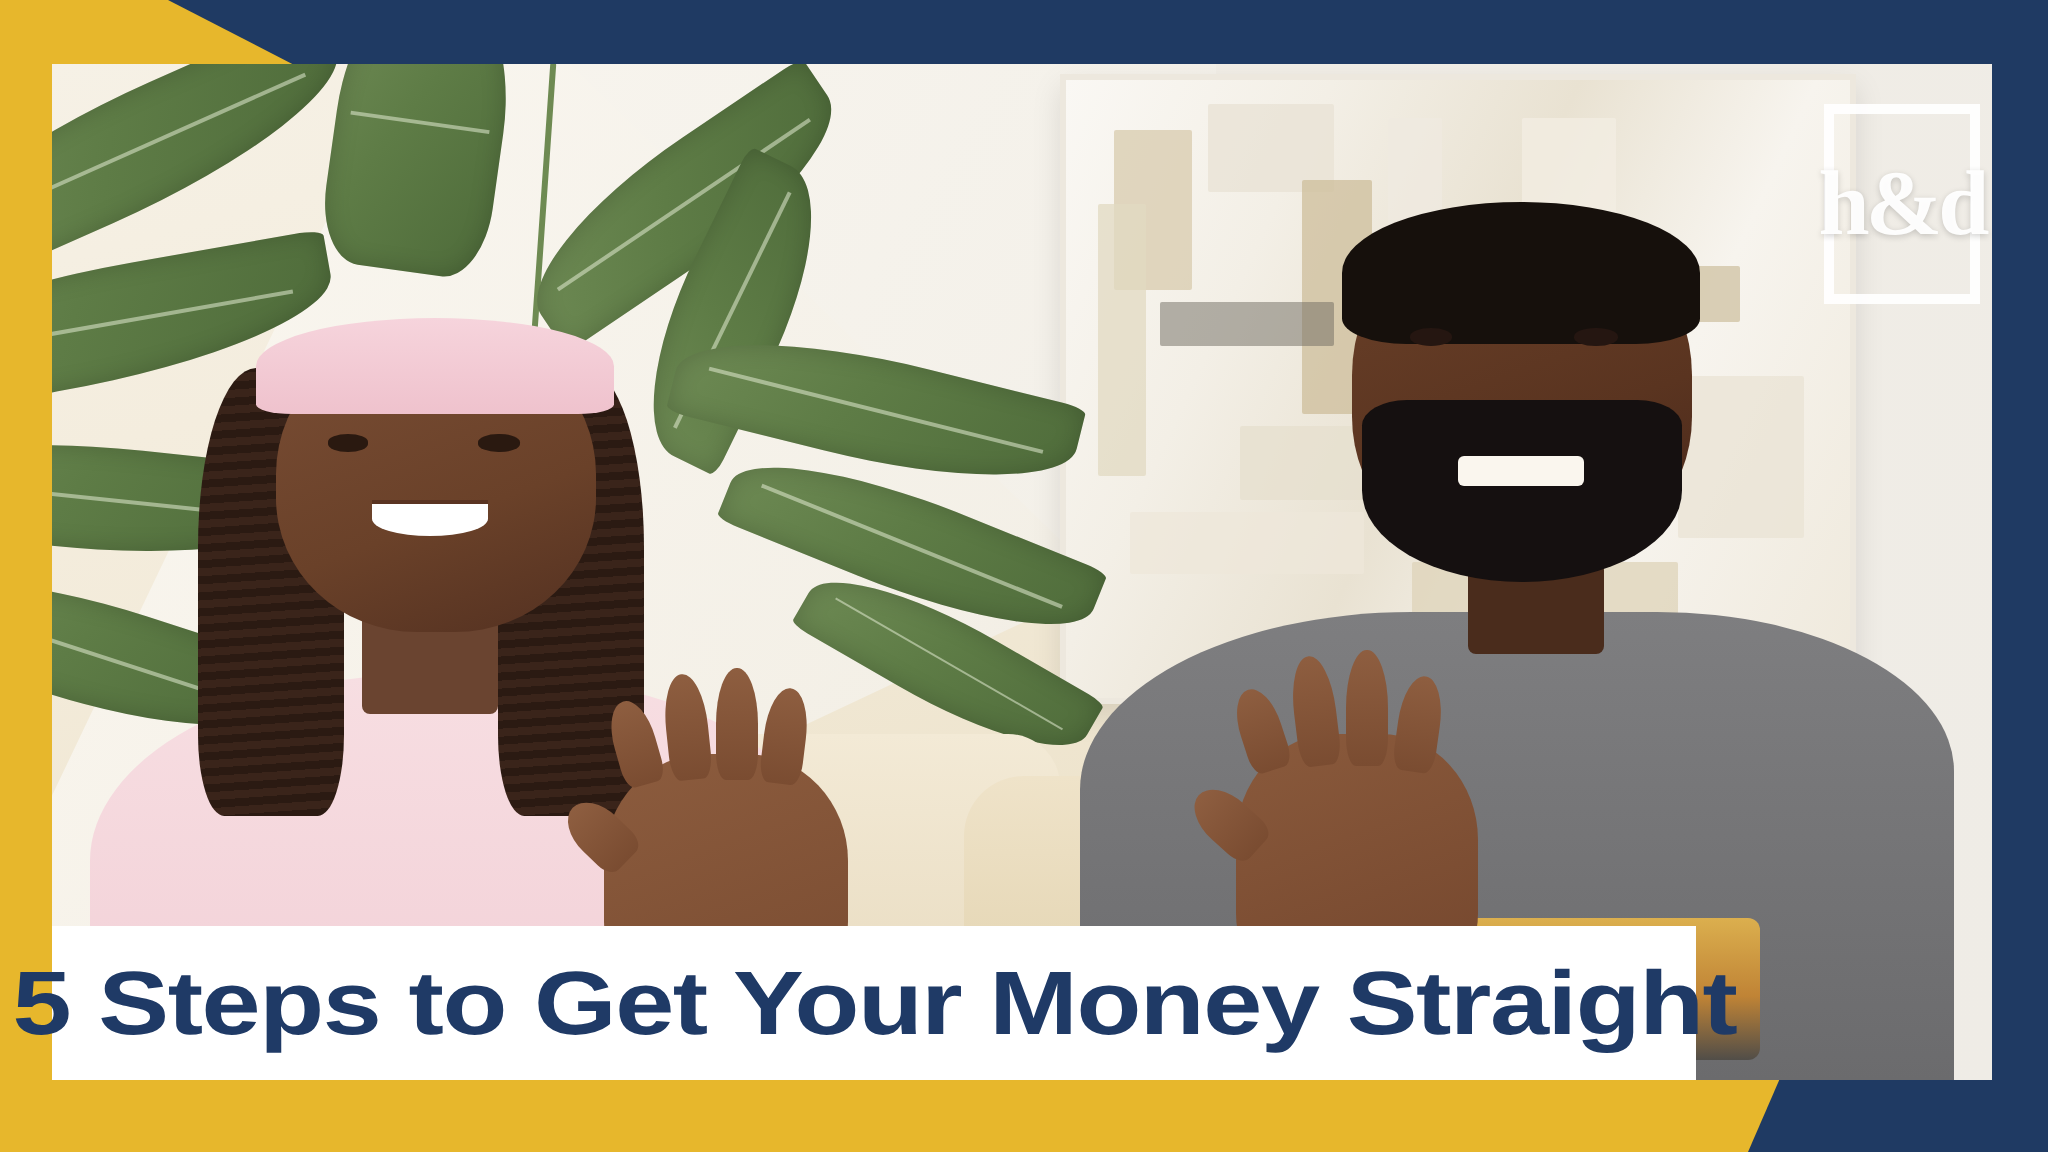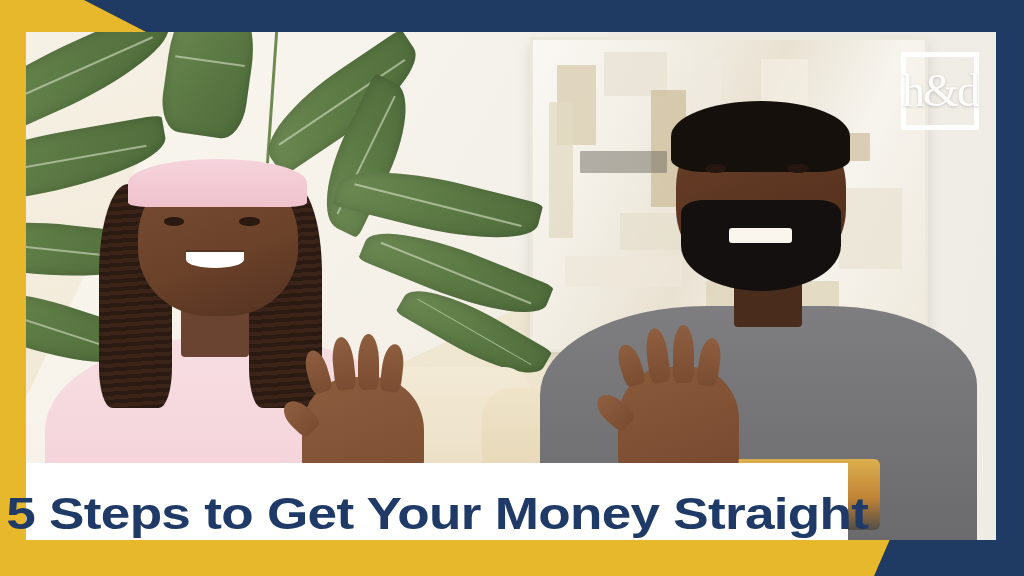--- a/index.html
+++ b/index.html
@@ -169,37 +169,37 @@
   .m-teeth{position:absolute;left:72.5%;top:38.5%;width:6.5%;height:3%;
     background:#FAF6EE;border-radius:3px;}
   .m-hand{
     position:absolute;left:61%;bottom:8%;width:12.5%;height:26%;
     background:linear-gradient(160deg,#8A5A3C 0%,#74462D 100%);
     border-radius:40% 40% 32% 32%;
   }
 
   
   .logo{
-    position:absolute;right:17px;top:20px;
-    width:78px;height:78px;
+    position:absolute;right:6px;top:20px;
+    width:78px;height:100px;
     border:5px solid rgba(255,255,255,.92);
     display:flex;align-items:center;justify-content:center;
     color:rgba(255,255,255,.95);
     font-family:"Liberation Serif","DejaVu Serif",serif;
-    font-size:46px;font-weight:400;letter-spacing:-2px;
+    font-size:46px;font-weight:700;letter-spacing:-2px;
     line-height:1;
     text-shadow:0 1px 3px rgba(0,0,0,.18);
   }
 
   
   .title-band{
     position:absolute;
     left:26px;top:463px;width:822px;height:77px;
     background:#FFFFFF;
-    display:flex;align-items:flex-end;justify-content:center;
+    display:flex;align-items:center;justify-content:center;
   }
   .title-text{
     color:#1F3A66;
     font-family:"Liberation Sans","DejaVu Sans",sans-serif;
     font-weight:700;
     font-size:45px;
     letter-spacing:-0.6px;
     white-space:nowrap;
     transform:scaleX(1.0);
   }

